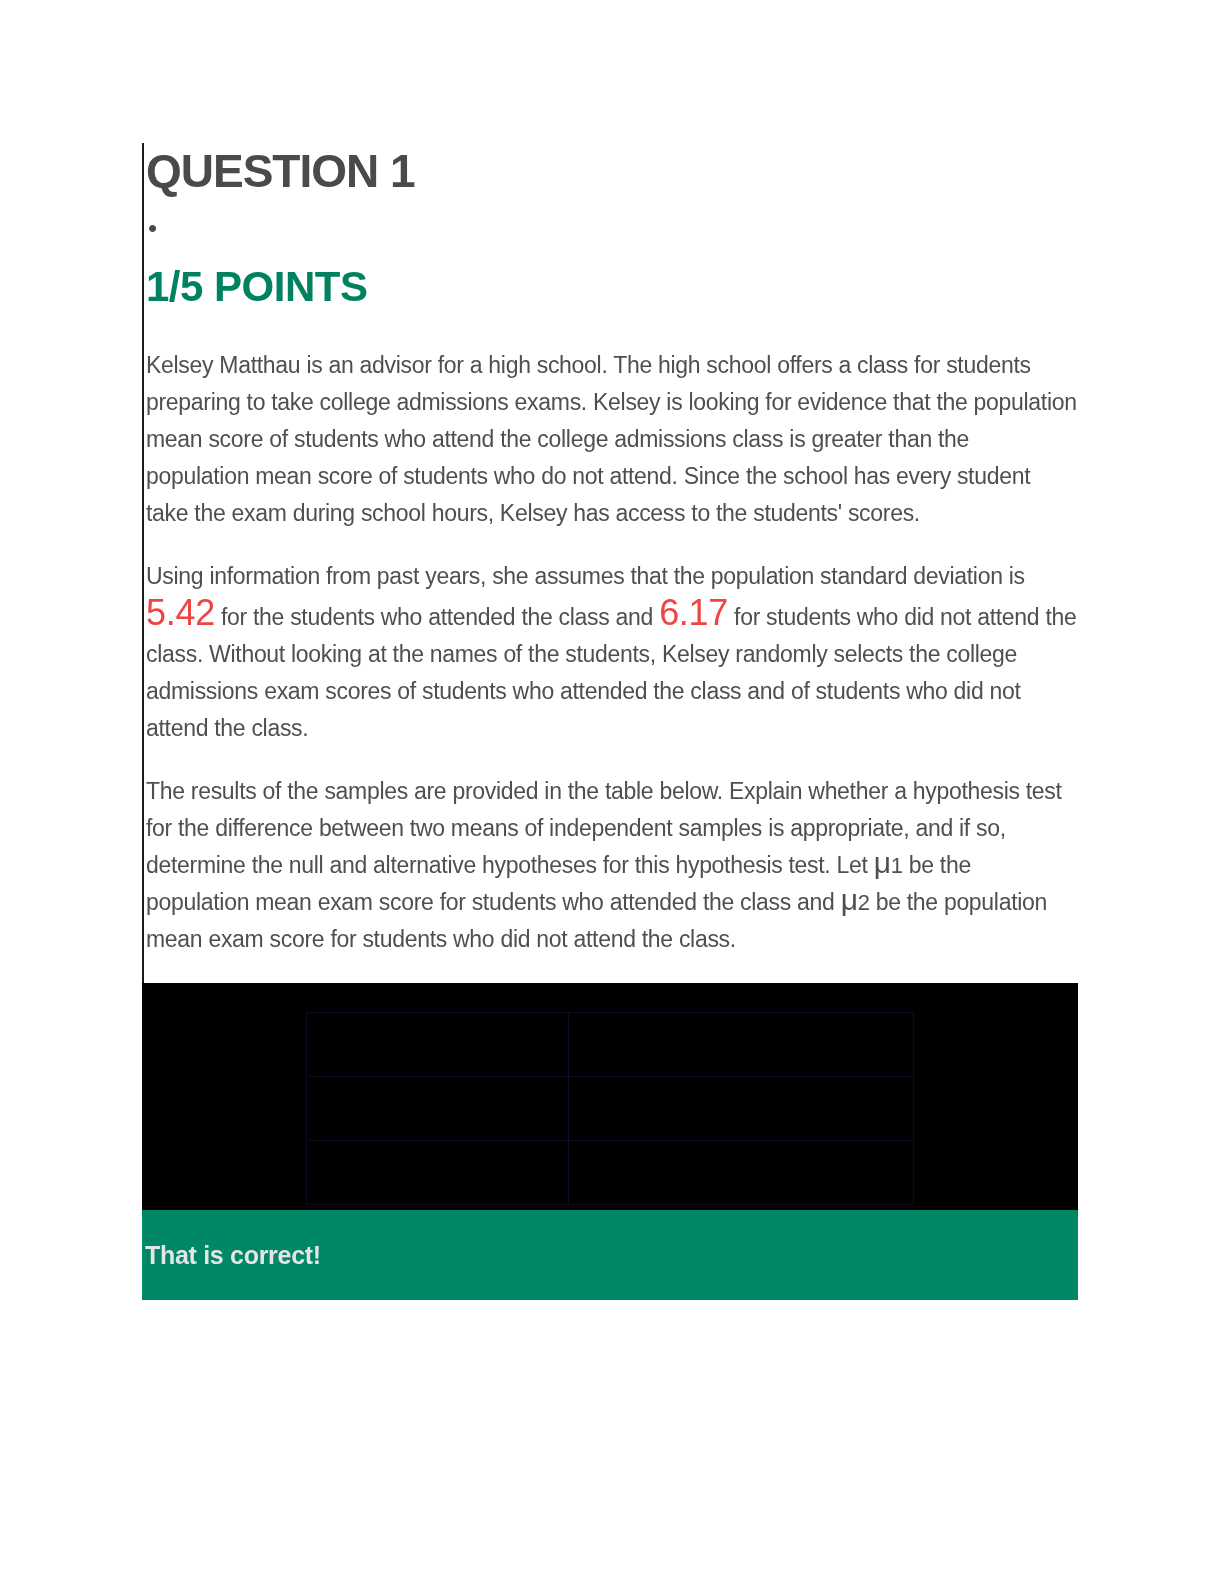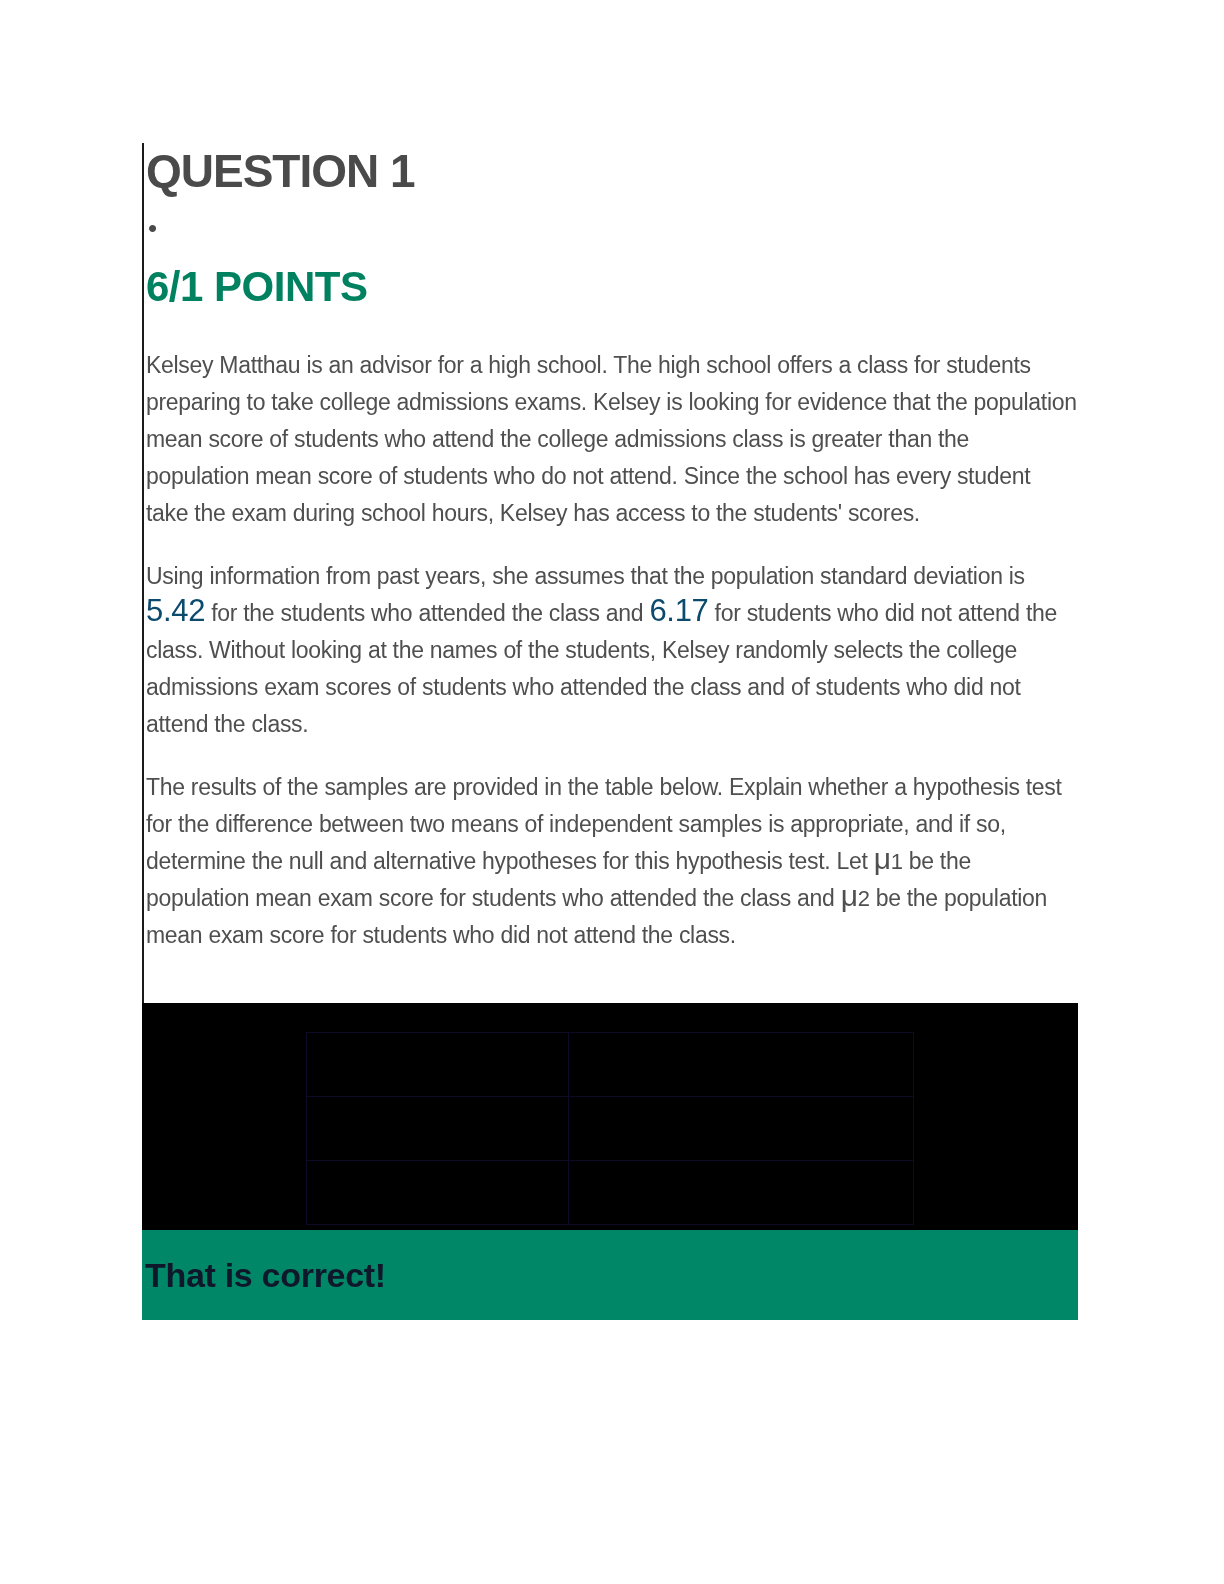--- a/index.html
+++ b/index.html
@@ -10,21 +10,21 @@
     background: #ffffff;
     font-family: "Liberation Sans", sans-serif;
     overflow: hidden;
   }
   .doc {
     margin: 143px 0 0 142px;
     width: 936px;
   }
   .question-block {
     border-left: 2px solid #1a1a1a;
-    padding: 2px 0 49px 2px;
+    padding: 2px 0 25px 2px;
   }
   h1.q-heading {
     margin: 0;
     font-size: 46px;
     line-height: 52px;
     font-weight: 700;
     color: #4a4a4a;
     letter-spacing: -1px;
   }
   .bullet {
@@ -44,23 +44,23 @@
   p.qtext {
     margin: 26px 0 0;
     font-size: 23px;
     line-height: 37px;
     color: #4f4f4f;
     letter-spacing: -0.3px;
     width: 932px;
   }
   p.qtext.first { margin-top: 36px; }
   .math-num {
-    font-size: 31px;
+    font-size: 36px;
     line-height: 1;
-    color: #0c4a6e;
+    color: #ef4444;
   }
   .mu {
     font-size: 30px;
     line-height: 1;
     color: #4f4f4f;
   }
   .mu-sub {
     font-size: 22px;
     line-height: 1;
     color: #4f4f4f;
@@ -86,35 +86,35 @@
   table.ghost-table td.col2 { width: 345px; }
   .banner {
     width: 936px;
     height: 90px;
     background: #008767;
     display: flex;
     align-items: center;
     padding-left: 3px;
   }
   .banner-text {
-    color: #0f172a;
-    font-size: 34px;
+    color: #e5e5e5;
+    font-size: 25px;
     font-weight: 700;
     letter-spacing: -0.3px;
   }
 </style>
 </head>
 <body>
 
 <div class="doc">
 
   <section class="question-block">
     <h1 class="q-heading">QUESTION 1</h1>
     <div class="bullet">•</div>
-    <h2 class="points">6/1 POINTS</h2>
+    <h2 class="points">1/5 POINTS</h2>
 
     <p class="qtext first">Kelsey Matthau is an advisor for a high school. The high school offers a class for students preparing to take college admissions exams. Kelsey is looking for evidence that the population mean score of students who attend the college admissions class is greater than the population mean score of students who do not attend. Since the school has every student take the exam during school hours, Kelsey has access to the students' scores.</p>
 
     <p class="qtext"><span>Using information from past years, she assumes that the population standard deviation is </span><span class="math-num">5.42</span><span> for the students who attended the class and </span><span class="math-num">6.17</span><span> for students who did not attend the class. Without looking at the names of the students, Kelsey randomly selects the college admissions exam scores of students who attended the class and of students who did not attend the class.</span></p>
 
     <p class="qtext"><span>The results of the samples are provided in the table below. Explain whether a hypothesis test for the difference between two means of independent samples is appropriate, and if so, determine the null and alternative hypotheses for this hypothesis test. Let </span><span class="mu">μ</span><span class="mu-sub">1</span><span> be the population mean exam score for students who attended the class and </span><span class="mu">μ</span><span class="mu-sub">2</span><span> be the population mean exam score for students who did not attend the class.</span></p>
   </section>
 
   <div class="redacted-box">
     <table class="ghost-table">

